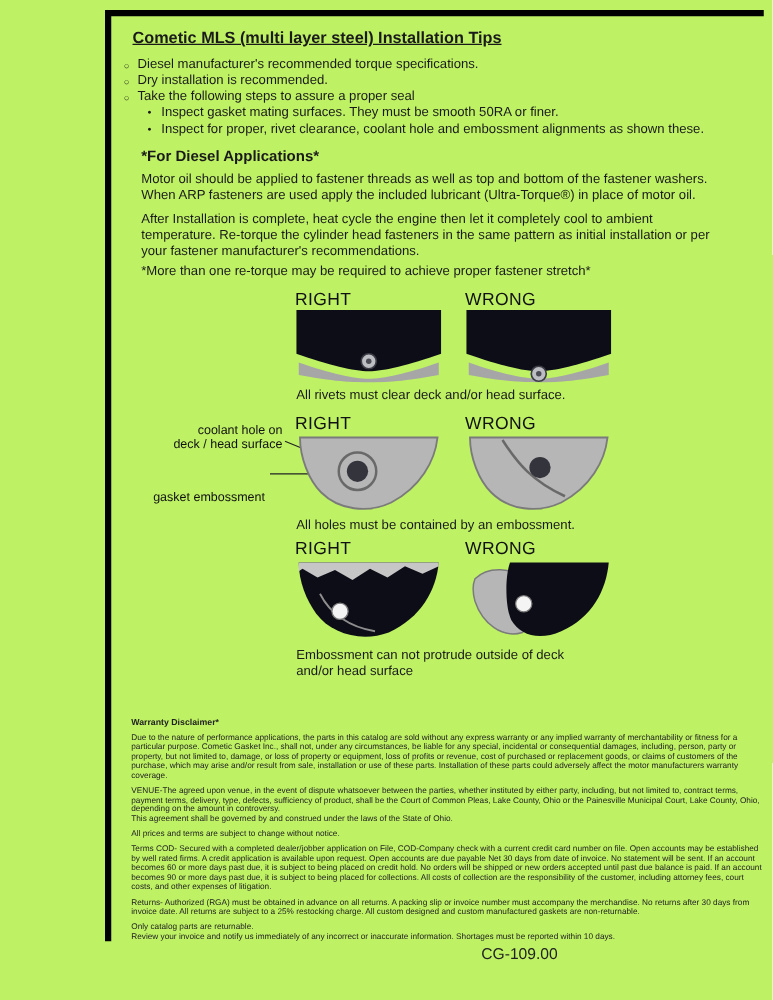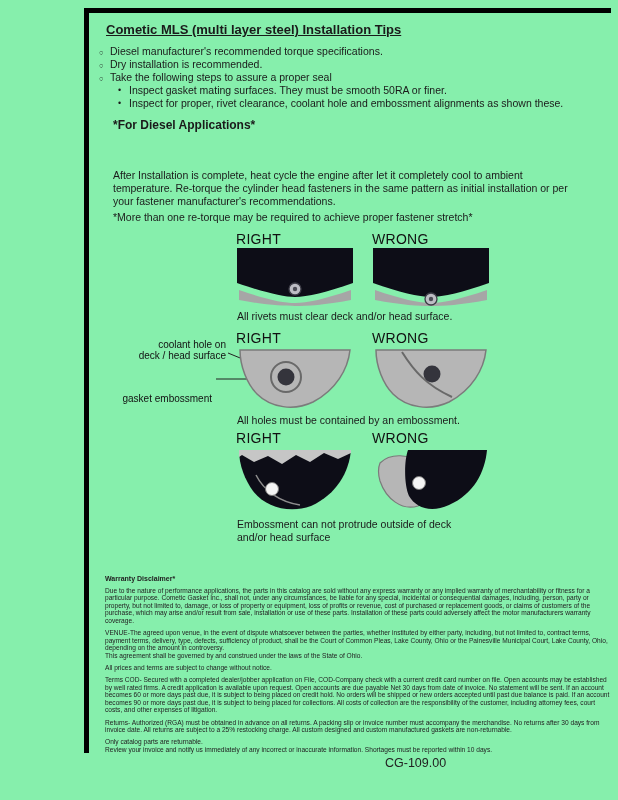--- a/index.html
+++ b/index.html
@@ -1,17 +1,17 @@
 <!DOCTYPE html>
 <html><head>
 <meta charset="utf-8">
 <style>
   html, body { margin:0; padding:0; background:#ffffff; }
   .page {
-    position:relative; width:618px; height:800px; background:#86efac;
+    position:relative; width:618px; height:800px; background:#bef264;
     font-family:"Liberation Sans", sans-serif; color:#1a1a1a; overflow:hidden;
   }
   .rule-top  { position:absolute; left:88px;  top:8px; width:523px; height:5px;  background:#000; }
   .rule-left { position:absolute; left:84px;  top:8px; width:5px;   height:745px; background:#000; }
 
   .title { position:absolute; left:106px; top:22px; font-size:13px; font-weight:bold; text-decoration:underline; }
 
   .bullets { position:absolute; left:99px; top:45px; width:505px; font-size:10.5px; line-height:13px; }
   .bullet  { display:flex; }
   .bullet .mk  { display:inline-block; width:11px; flex:0 0 11px; font-size:7.5px; transform:translateY(1px); }
@@ -63,21 +63,22 @@
       <span class="mk">•</span>
       <span>Inspect gasket mating surfaces.  They must be smooth 50RA or finer.</span>
     </div>
     <div class="bullet sub">
       <span class="mk">•</span>
       <span>Inspect for proper, rivet clearance, coolant hole and embossment alignments as shown these.</span>
     </div>
   </div>
 
   <div class="diesel-h">*For Diesel Applications*</div>
-  <div class="p2">After Installation is complete, heat cycle the engine after let it completely cool to ambient temperature. Re-torque the cylinder head fasteners in the same pattern as initial installation or per your fastener manufacturer's recommendations.</div>
+  <div class="p1">Motor oil should be applied to fastener threads as well as top and bottom of the fastener washers. When ARP fasteners are used apply the included lubricant (Ultra-Torque®) in place of motor oil.</div>
+  <div class="p2">After Installation is complete, heat cycle the engine then let it completely cool to ambient temperature. Re-torque the cylinder head fasteners in the same pattern as initial installation or per your fastener manufacturer's recommendations.</div>
   <div class="note">*More than one re-torque may be required to achieve proper fastener stretch*</div>
 
   <div class="figlabel" style="left:236px; top:231px;">RIGHT</div>
   <div class="figlabel" style="left:372px; top:231px;">WRONG</div>
 
   <div class="diagram" style="left:237px; top:248px;">
     <svg width="116" height="58" viewBox="0 0 116 58" aria-hidden="true">
       <path d="M2,42 C28,51 46,55 58,55 C70,55 88,51 114,42 L114,52 C88,57 70,58 58,58 C46,58 28,57 2,52 Z" fill="#a6a6a6"></path>
       <path d="M0,0 L116,0 L116,35 C90,44 70,49 58,49 C46,49 26,44 0,35 Z" fill="#0d0d17"></path>
       <circle cx="58" cy="41" r="6" fill="#bdbdc4" stroke="#3c3c46" stroke-width="1.3"></circle>

